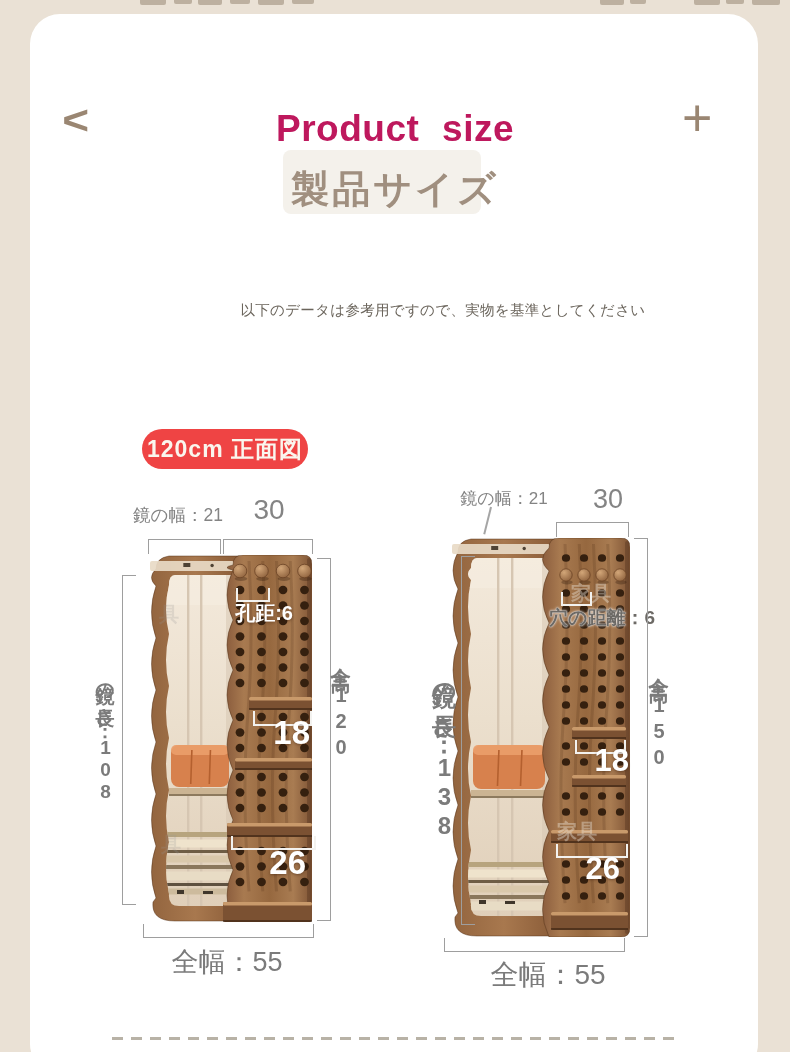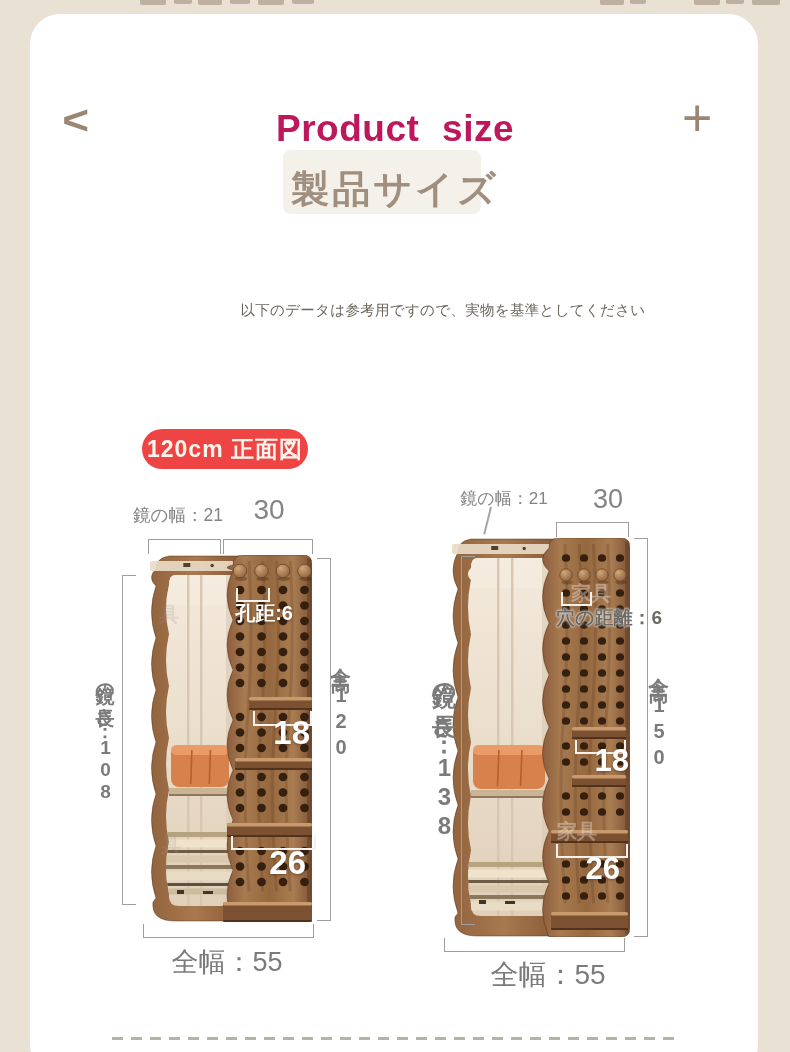--- a/index.html
+++ b/index.html
@@ -18,21 +18,21 @@
   .pill{position:absolute;height:40px;background:#ef4444;color:#faf6ee;border-radius:20px;display:flex;align-items:center;justify-content:center;font-weight:700;font-size:23px;letter-spacing:1px;}
   .dim{position:absolute;color:#848484;text-align:center;}
   .vtext{position:absolute;writing-mode:vertical-rl;text-orientation:upright;font-weight:700;color:#7b7b7b;}
   .br{position:absolute;border:0 solid #9e9e9e;}
   .brt{border-top-width:1.5px;border-left-width:1.5px;border-right-width:1.5px;}
   .brb{border-bottom-width:1.5px;border-left-width:1.5px;border-right-width:1.5px;}
   .brl{border-left-width:1.5px;border-top-width:1.5px;border-bottom-width:1.5px;}
   .brr{border-right-width:1.5px;border-top-width:1.5px;border-bottom-width:1.5px;}
   .brw{border-color:#f3f2ef;border-bottom-width:2px;border-left-width:2px;border-right-width:2px;}
   .wnum{position:absolute;color:#ffffff;font-weight:700;text-align:right;text-shadow:0 1px 3px rgba(50,25,8,.45);}
-  .greynum{position:absolute;color:#6d6a66;font-weight:700;text-align:right;text-shadow:0 0 3px #ffffff,0 0 1px #ffffff;}
+  .greynum{position:absolute;color:#6d6a66;font-weight:700;text-align:center;text-shadow:0 0 3px #ffffff,0 0 1px #ffffff;}
   .leader{position:absolute;width:2px;background:#a5a5a5;transform:rotate(14deg);transform-origin:top center;}
   .dashes{position:absolute;left:112px;top:1037px;width:564px;height:3px;
           background:repeating-linear-gradient(90deg,#b8b2a6 0 11px,transparent 11px 19px);}
 </style>
 </head>
 <body>
 
 <div class="page">
 
   <i class="sm" style="left:140px;width:26px"></i>

